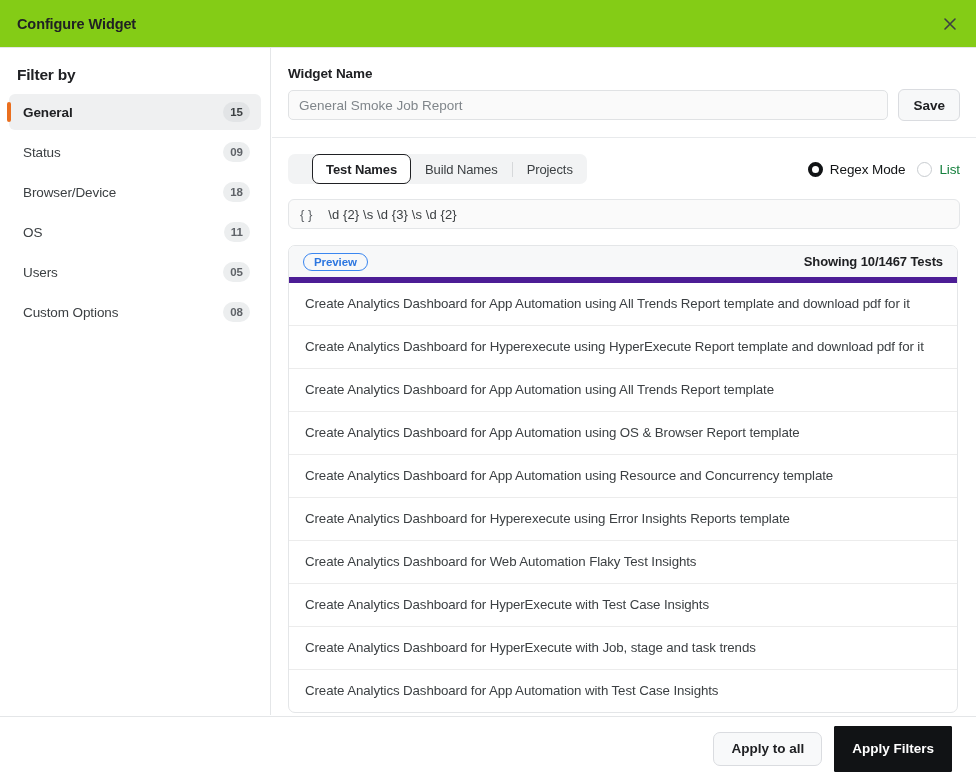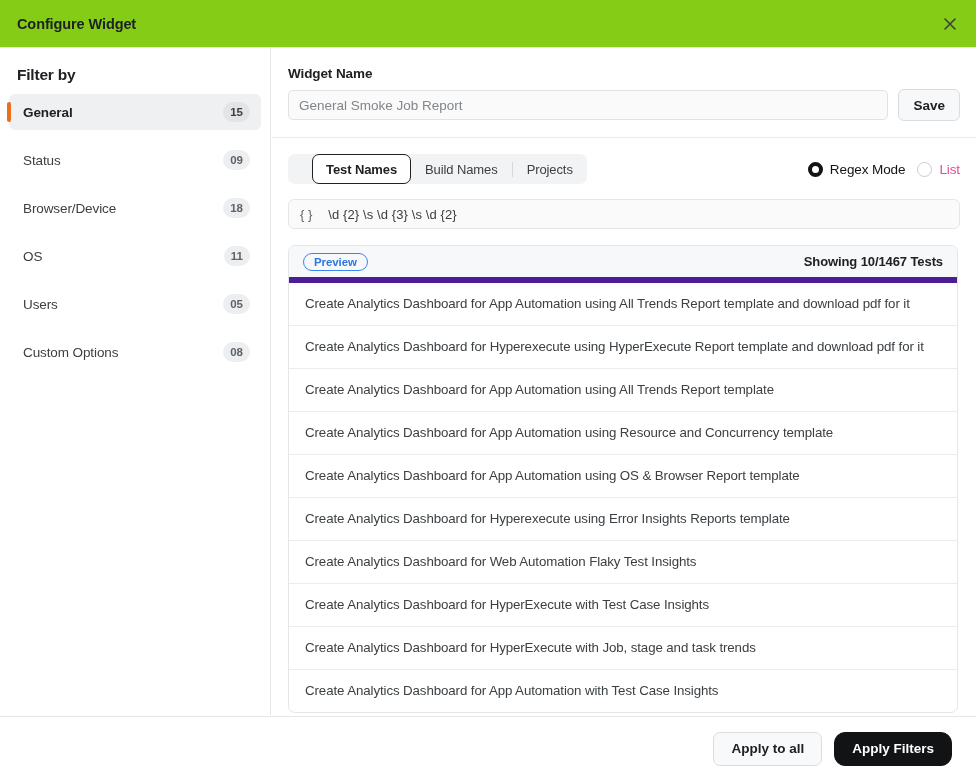--- a/index.html
+++ b/index.html
@@ -58,21 +58,21 @@
     letter-spacing: -0.2px;
   }
   .side-list { margin: 0; padding: 0 9px; list-style: none; }
   .side-item {
     position: relative;
     height: 36px;
     display: flex; align-items: center;
     justify-content: space-between;
     padding: 0 11px 0 14px;
     border-radius: 6px;
-    margin-bottom: 12px;
+    margin-bottom: 4px;
     cursor: pointer;
   }
   .side-item .side-label {
     font-size: 13.5px;
     color: #3c4043;
     letter-spacing: -0.1px;
   }
   .side-item.active { background: #eff0f1; }
   .side-item.active .side-label { font-weight: bold; color: #202124; }
   .side-item.active::before {
@@ -187,21 +187,21 @@
     width: 15px; height: 15px;
     border-radius: 50%;
     border: 1.5px solid #c8ccd0;
     background: #ffffff;
     display: block;
   }
   .radio-opt.selected .radio-dot {
     border: 4px solid #111315;
     background: #ffffff;
   }
-  .radio-label { font-size: 13.5px; color: #ec4899; letter-spacing: -0.1px; }
+  .radio-label { font-size: 13.5px; color: #15803d; letter-spacing: -0.1px; }
   .radio-opt.selected .radio-label { color: #111315; }
 
   
   .regex-input {
     margin: 15px 16px 0 16px;
     height: 30px;
     border: 1px solid #e4e6e8;
     border-radius: 6px;
     background: #fafafa;
     display: flex; align-items: center;
@@ -271,24 +271,24 @@
     border: 1px solid #dadce0;
     border-radius: 7px;
     background: #f8f9fa;
     font-family: "Liberation Sans", sans-serif;
     font-size: 13.5px;
     font-weight: bold;
     color: #202124;
     cursor: pointer;
   }
   .btn-primary {
-    height: 34px;
+    height: 46px;
     padding: 0 17px;
     border: 1px solid #111315;
-    border-radius: 11px;
+    border-radius: 1px;
     background: #111315;
     font-family: "Liberation Sans", sans-serif;
     font-size: 13.5px;
     font-weight: bold;
     color: #ffffff;
     cursor: pointer;
   }
 </style>
 </head>
 <body>
@@ -371,22 +371,22 @@
 
     <div class="preview-box">
       <div class="preview-head">
         <span class="preview-badge">Preview</span>
         <span class="showing-text">Showing 10/1467 Tests</span>
       </div>
       <div class="preview-rows">
         <div class="preview-row">Create Analytics Dashboard for App Automation using All Trends Report template and download pdf for it</div>
         <div class="preview-row">Create Analytics Dashboard for Hyperexecute using HyperExecute Report template and download pdf for it</div>
         <div class="preview-row">Create Analytics Dashboard for App Automation using All Trends Report template</div>
+        <div class="preview-row">Create Analytics Dashboard for App Automation using OS &amp; Browser Report template</div>
         <div class="preview-row">Create Analytics Dashboard for App Automation using Resource and Concurrency template</div>
-        <div class="preview-row">Create Analytics Dashboard for App Automation using OS &amp; Browser Report template</div>
         <div class="preview-row">Create Analytics Dashboard for Hyperexecute using Error Insights Reports template</div>
         <div class="preview-row">Create Analytics Dashboard for Web Automation Flaky Test Insights</div>
         <div class="preview-row">Create Analytics Dashboard for HyperExecute with Test Case Insights</div>
         <div class="preview-row">Create Analytics Dashboard for HyperExecute with Job, stage and task trends</div>
         <div class="preview-row">Create Analytics Dashboard for App Automation with Test Case Insights</div>
       </div>
     </div>
 
   </div>
 

